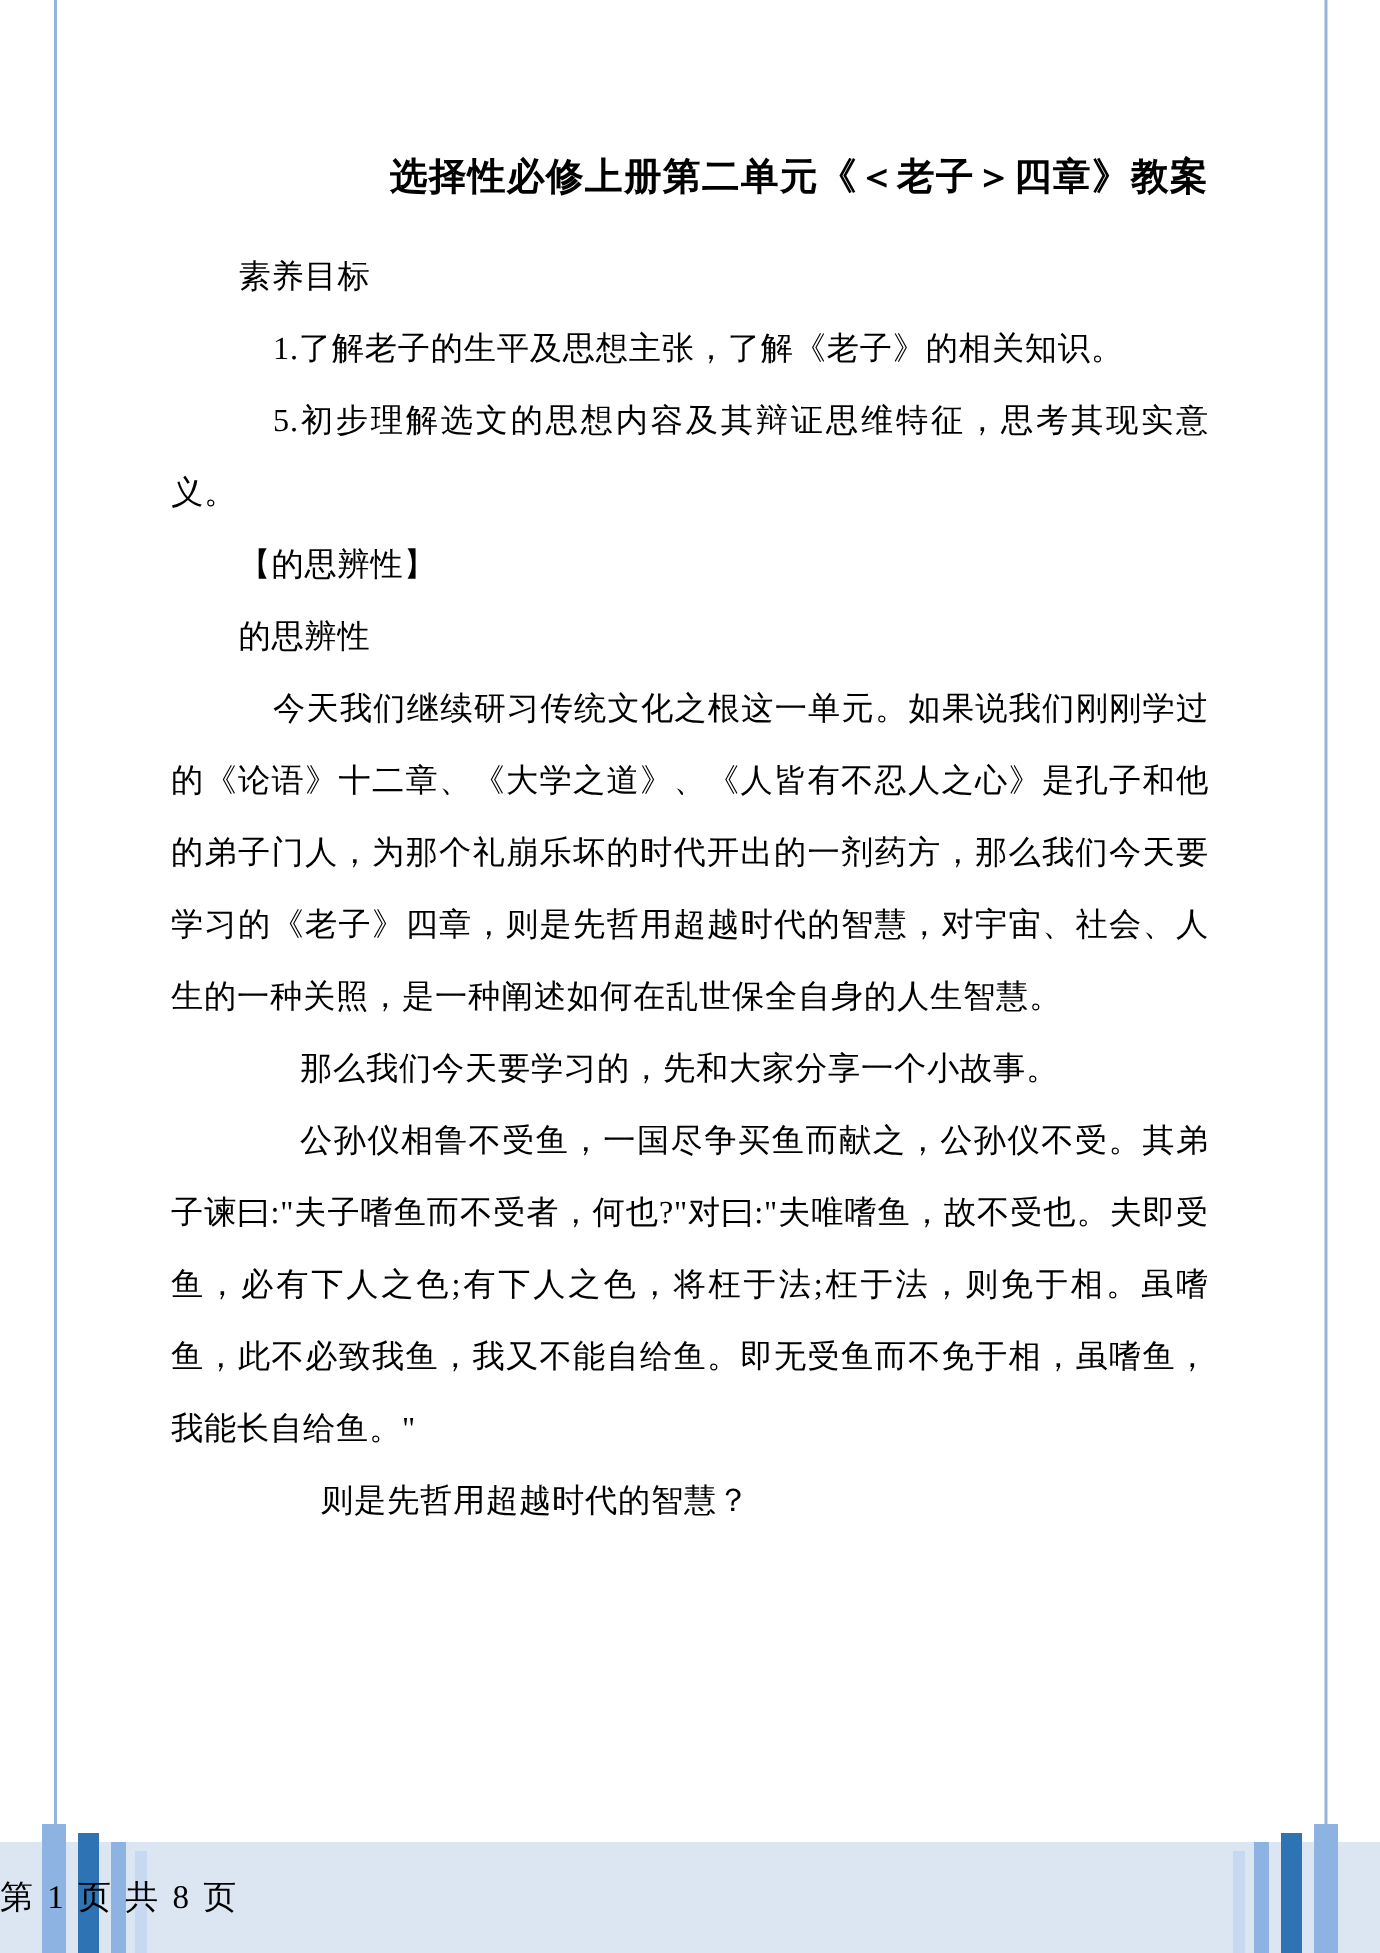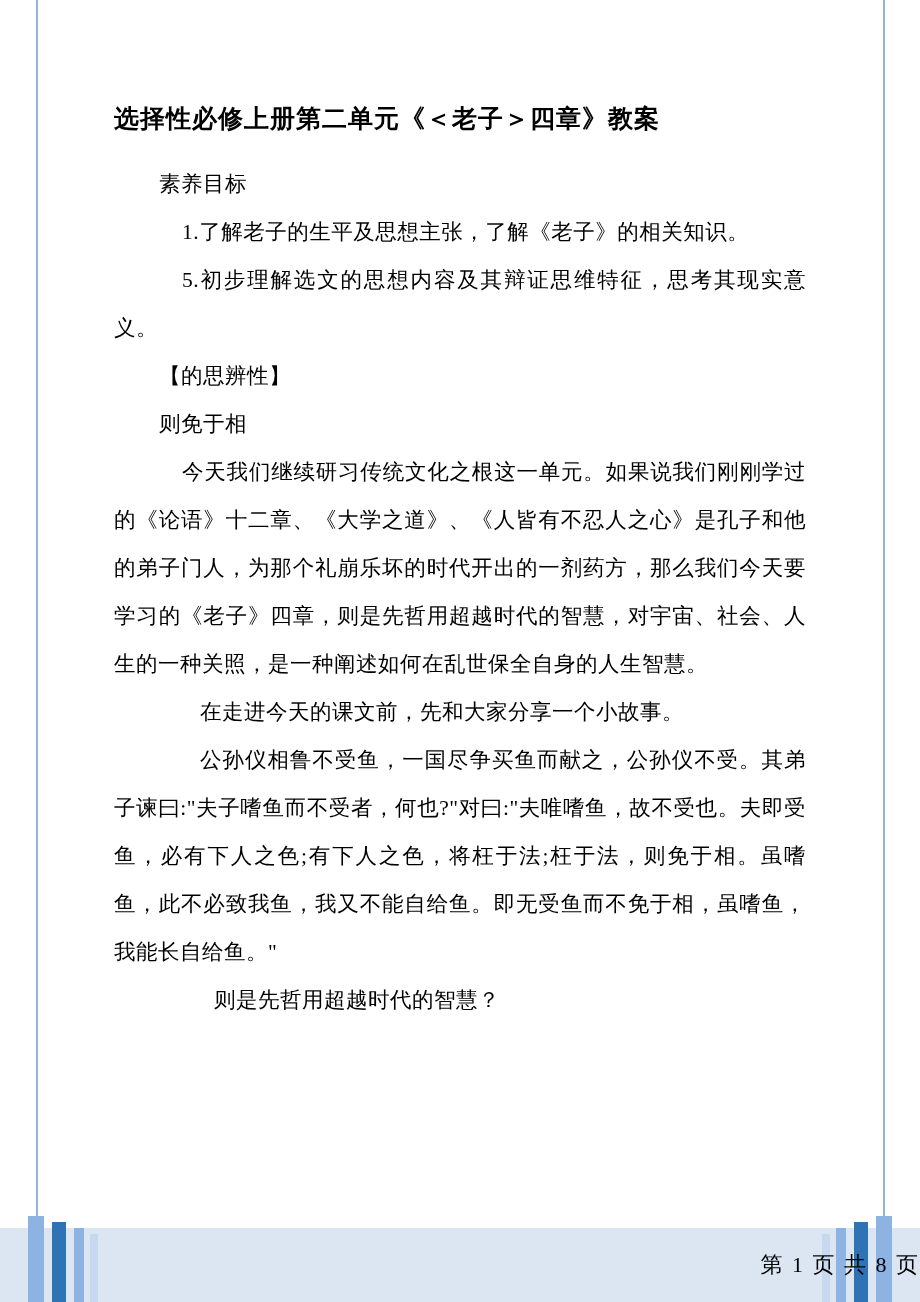--- a/index.html
+++ b/index.html
@@ -26,21 +26,21 @@
     position: absolute;
     left: 114px;
     top: 100px;
     width: 692px;
   }
   .doc-title {
     font-family: "Liberation Sans", sans-serif;
     font-weight: 700;
     font-size: 25px;
     line-height: 36px;
-    text-align: left;
+    text-align: right;
     margin: 0 0 24px 0;
     letter-spacing: 1px;
   }
   .content p {
     margin: 0;
     font-size: 21.5px;
     line-height: 48px;
     text-align: justify;
     letter-spacing: 0.5px;
   }
@@ -53,21 +53,21 @@
     position: absolute;
     left: 0; right: 0; bottom: 0;
     height: 74px;
     background: #dce6f2;
   }
   .footer-text {
     position: absolute;
     left: 0; right: 0; bottom: 0;
     height: 74px;
     line-height: 74px;
-    text-align: right;
+    text-align: left;
     font-size: 22px;
     letter-spacing: 2px;
   }
   .ornament {
     position: absolute;
     bottom: 0;
     height: 86px;
     width: 100px;
   }
   .ornament-left  { left: 28px; }
@@ -87,23 +87,23 @@
 
 <div class="border-line border-left"></div>
 <div class="border-line border-right"></div>
 
 <div class="content">
   <h1 class="doc-title">选择性必修上册第二单元《＜老子＞四章》教案</h1>
   <p class="ind2">素养目标</p>
   <p class="ind3">1.了解老子的生平及思想主张，了解《老子》的相关知识。</p>
   <p class="ind3">5.初步理解选文的思想内容及其辩证思维特征，思考其现实意义。</p>
   <p class="ind2">【的思辨性】</p>
-  <p class="ind2">则免于相</p>
+  <p class="ind2">的思辨性</p>
   <p class="ind3">今天我们继续研习传统文化之根这一单元。如果说我们刚刚学过的《论语》十二章、《大学之道》、《人皆有不忍人之心》是孔子和他的弟子门人，为那个礼崩乐坏的时代开出的一剂药方，那么我们今天要学习的《老子》四章，则是先哲用超越时代的智慧，对宇宙、社会、人生的一种关照，是一种阐述如何在乱世保全自身的人生智慧。</p>
-  <p class="ind4">在走进今天的课文前，先和大家分享一个小故事。</p>
+  <p class="ind4">那么我们今天要学习的，先和大家分享一个小故事。</p>
   <p class="ind4">公孙仪相鲁不受鱼，一国尽争买鱼而献之，公孙仪不受。其弟子谏曰:"夫子嗜鱼而不受者，何也?"对曰:"夫唯嗜鱼，故不受也。夫即受鱼，必有下人之色;有下人之色，将枉于法;枉于法，则免于相。虽嗜鱼，此不必致我鱼，我又不能自给鱼。即无受鱼而不免于相，虽嗜鱼，我能长自给鱼。"</p>
   <p class="ind5">则是先哲用超越时代的智慧？</p>
 </div>
 
 <div class="footer-band"></div>
 
 <div class="ornament ornament-left">
   <div class="bar b1"></div>
   <div class="bar b2"></div>
   <div class="bar b3"></div>

